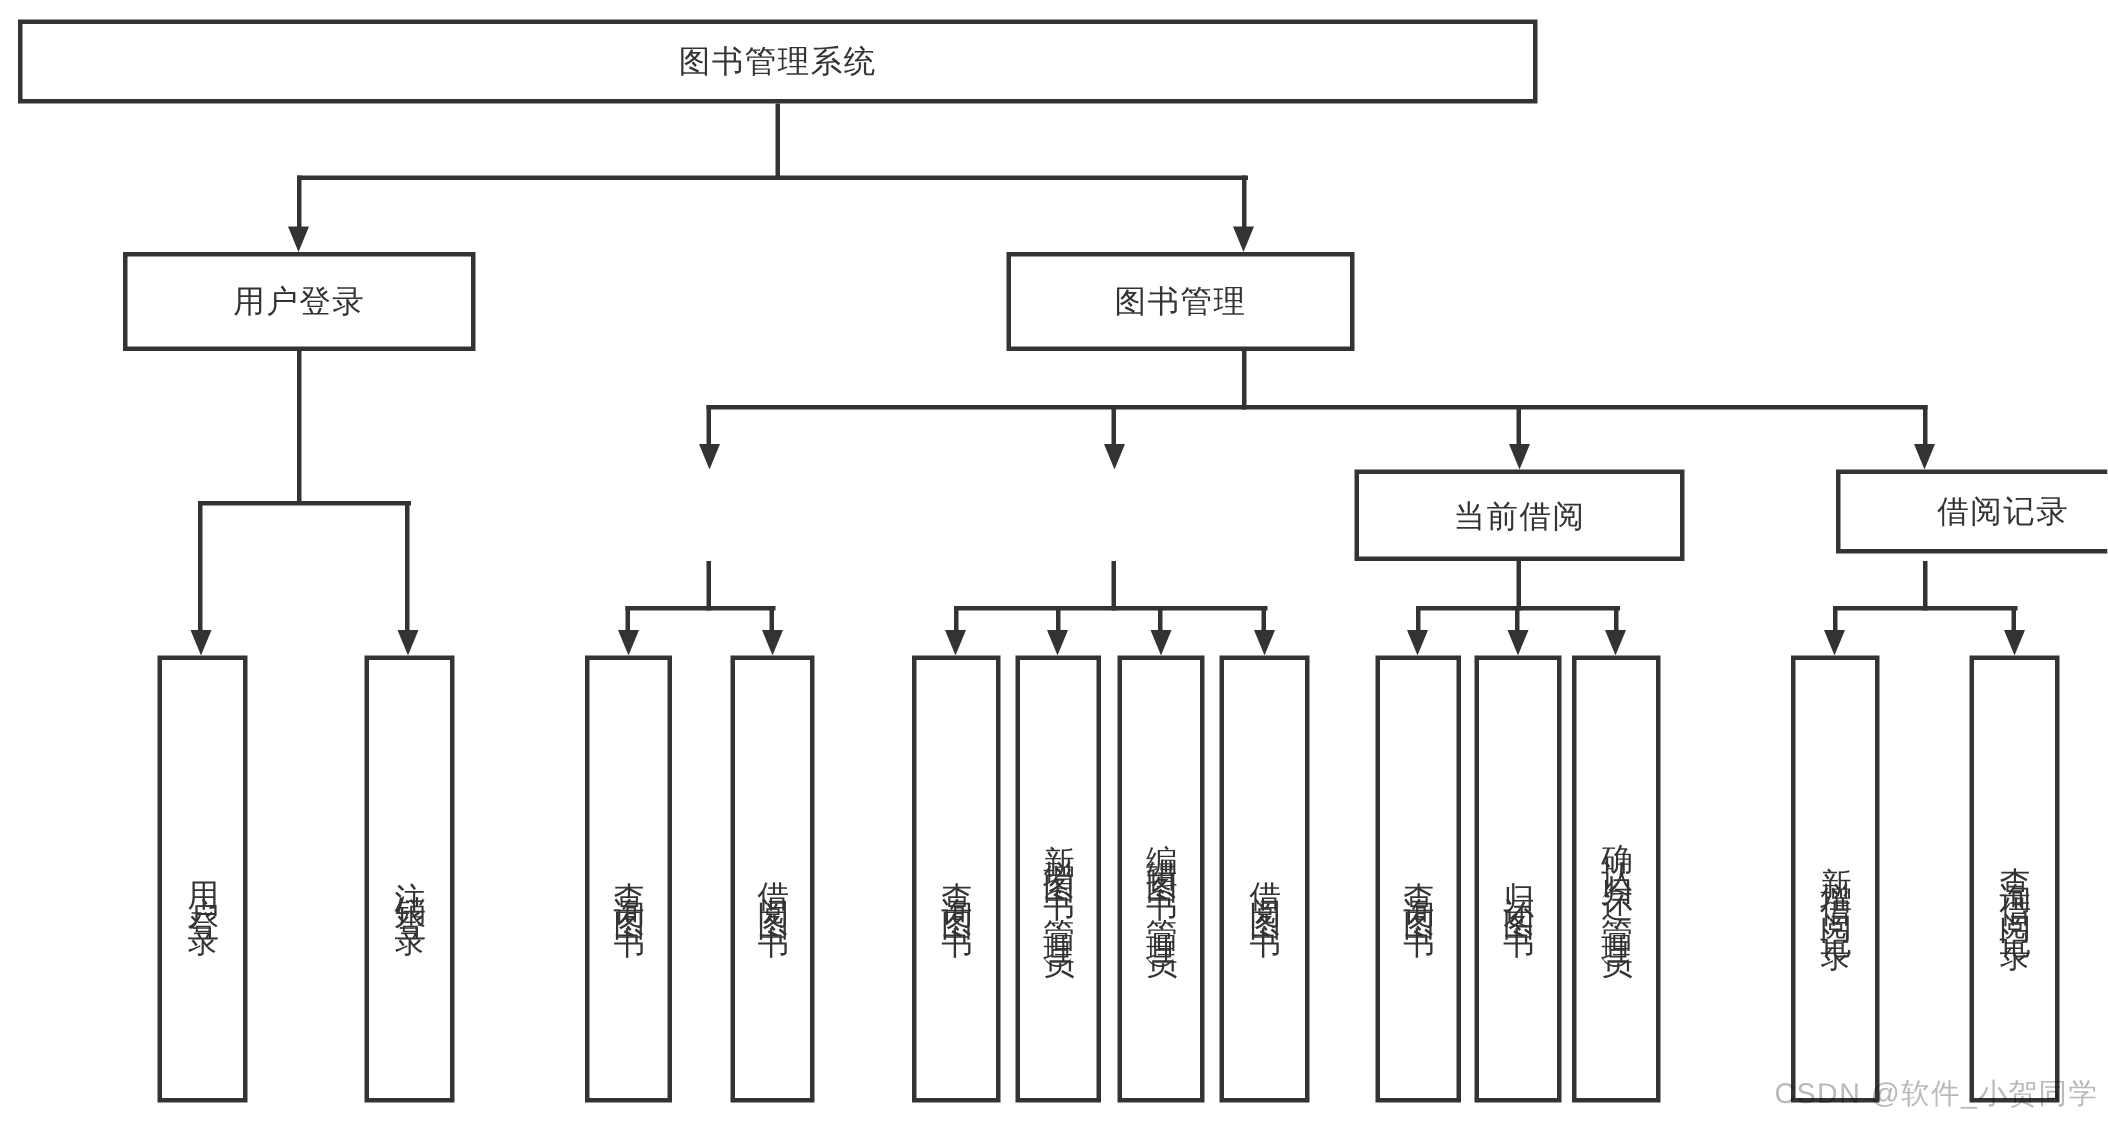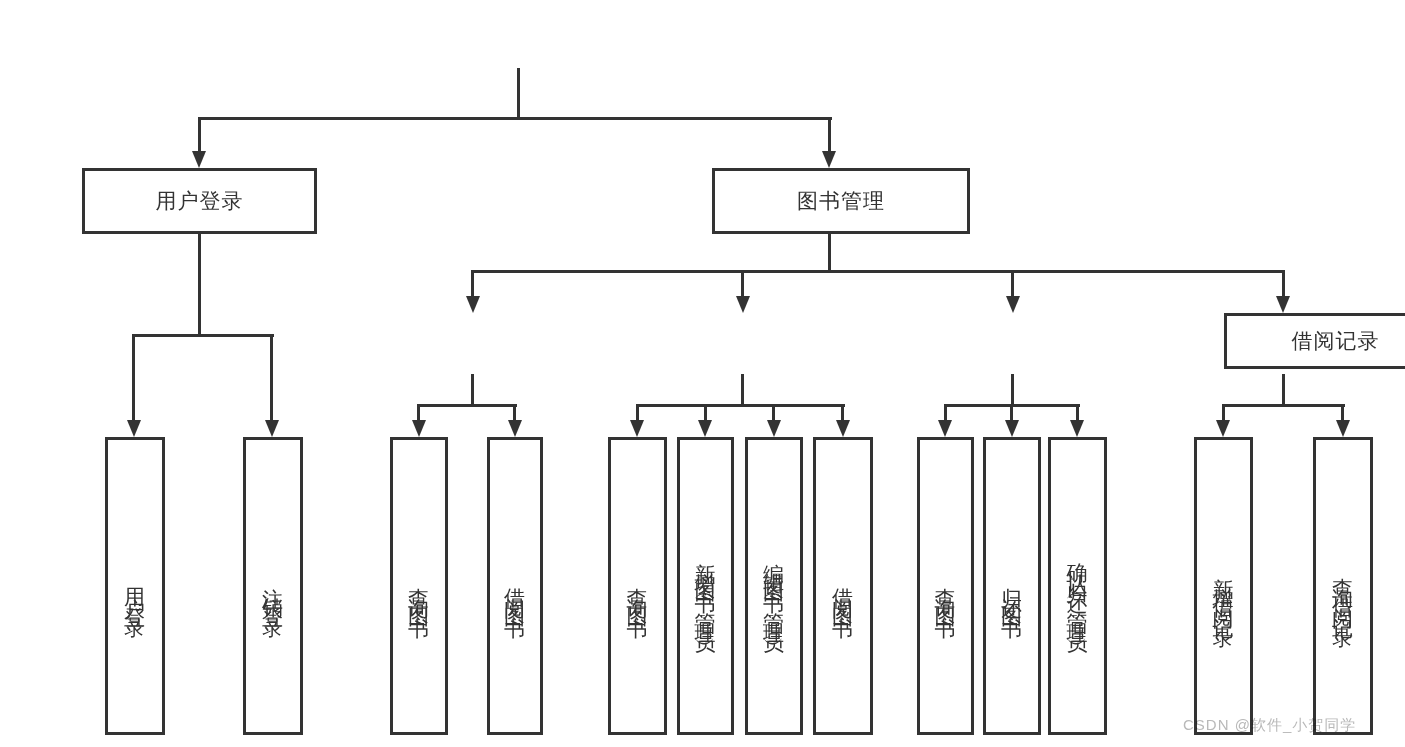--- a/index.html
+++ b/index.html
@@ -22,21 +22,21 @@
     white-space:nowrap;line-height:1;
   }
   .cl{position:absolute;background:var(--line,#333333);}
   .arrow{
     position:absolute;width:0;height:0;
     border-left:7px solid transparent;border-right:7px solid transparent;
     border-top:17px solid var(--line,#333333);
   }
   .watermark{
     position:absolute;left:1183px;top:716px;
-    font-size:15px;letter-spacing:1px;white-space:nowrap;
+    font-size:19px;letter-spacing:1px;white-space:nowrap;
     color:var(--watermark,#bfbfbf);
     mix-blend-mode:multiply;
   }
 </style>
 </head>
 <body>
 
 <div class="stage">
 
   <div class="cl" style="left:517px;top:68px;width:3px;height:52px"></div>
@@ -91,28 +91,34 @@
   <div class="cl" style="left:1076px;top:404px;width:3px;height:18px"></div>
   <div class="arrow" style="left:1070px;top:420px"></div>
 
   <div class="cl" style="left:1282px;top:374px;width:3px;height:33px"></div>
   <div class="cl" style="left:1222px;top:404px;width:123px;height:3px"></div>
   <div class="cl" style="left:1222px;top:404px;width:3px;height:18px"></div>
   <div class="arrow" style="left:1216px;top:420px"></div>
   <div class="cl" style="left:1341px;top:404px;width:3px;height:18px"></div>
   <div class="arrow" style="left:1336px;top:420px"></div>
 
+  <div class="node hnode" style="left:12px;top:13px;width:1013px;height:56px">
+    <span>图书管理系统</span>
+  </div>
 
   <div class="node hnode" style="left:82px;top:168px;width:235px;height:66px">
     <span>用户登录</span>
   </div>
-  <div class="node hnode" style="left:712px;top:168px;width:258px;height:66px">
+  <div class="node hnode" style="left:671px;top:168px;width:232px;height:66px">
     <span>图书管理</span>
   </div>
 
+  <div class="node hnode" style="left:903px;top:313px;width:220px;height:61px">
+    <span>当前借阅</span>
+  </div>
   <div class="node hnode" style="left:1224px;top:313px;width:223px;height:56px">
     <span>借阅记录</span>
   </div>
 
   <div class="node vnode" style="left:105px;top:437px;width:60px;height:298px">
     <span class="vtext">用户登录</span>
   </div>
   <div class="node vnode" style="left:243px;top:437px;width:60px;height:298px">
     <span class="vtext">注销登录</span>
   </div>

